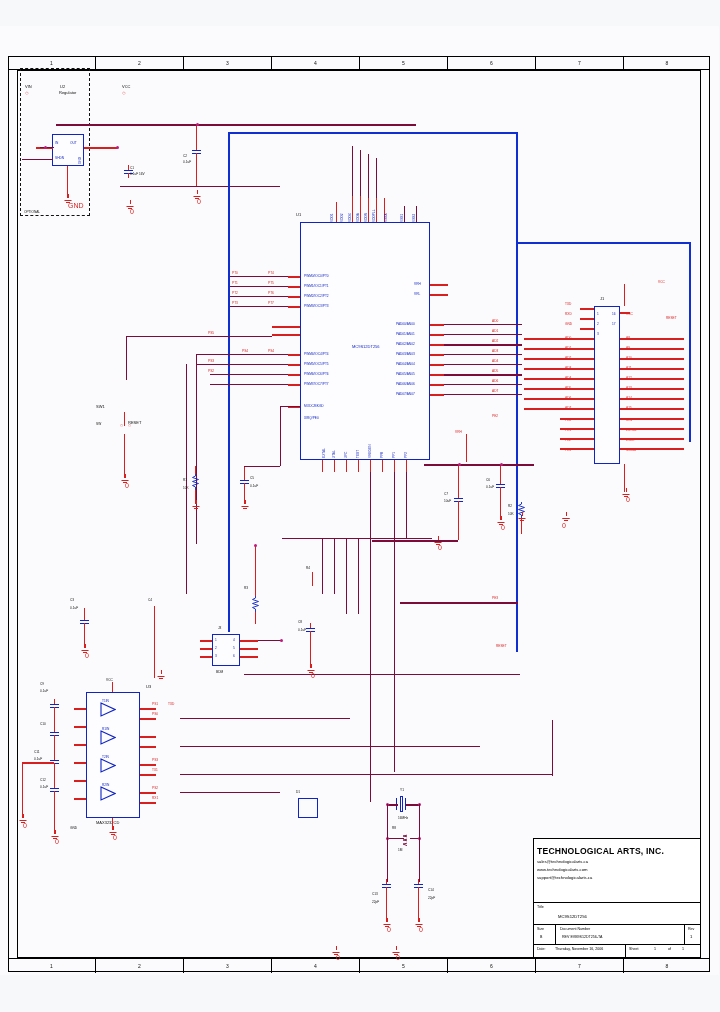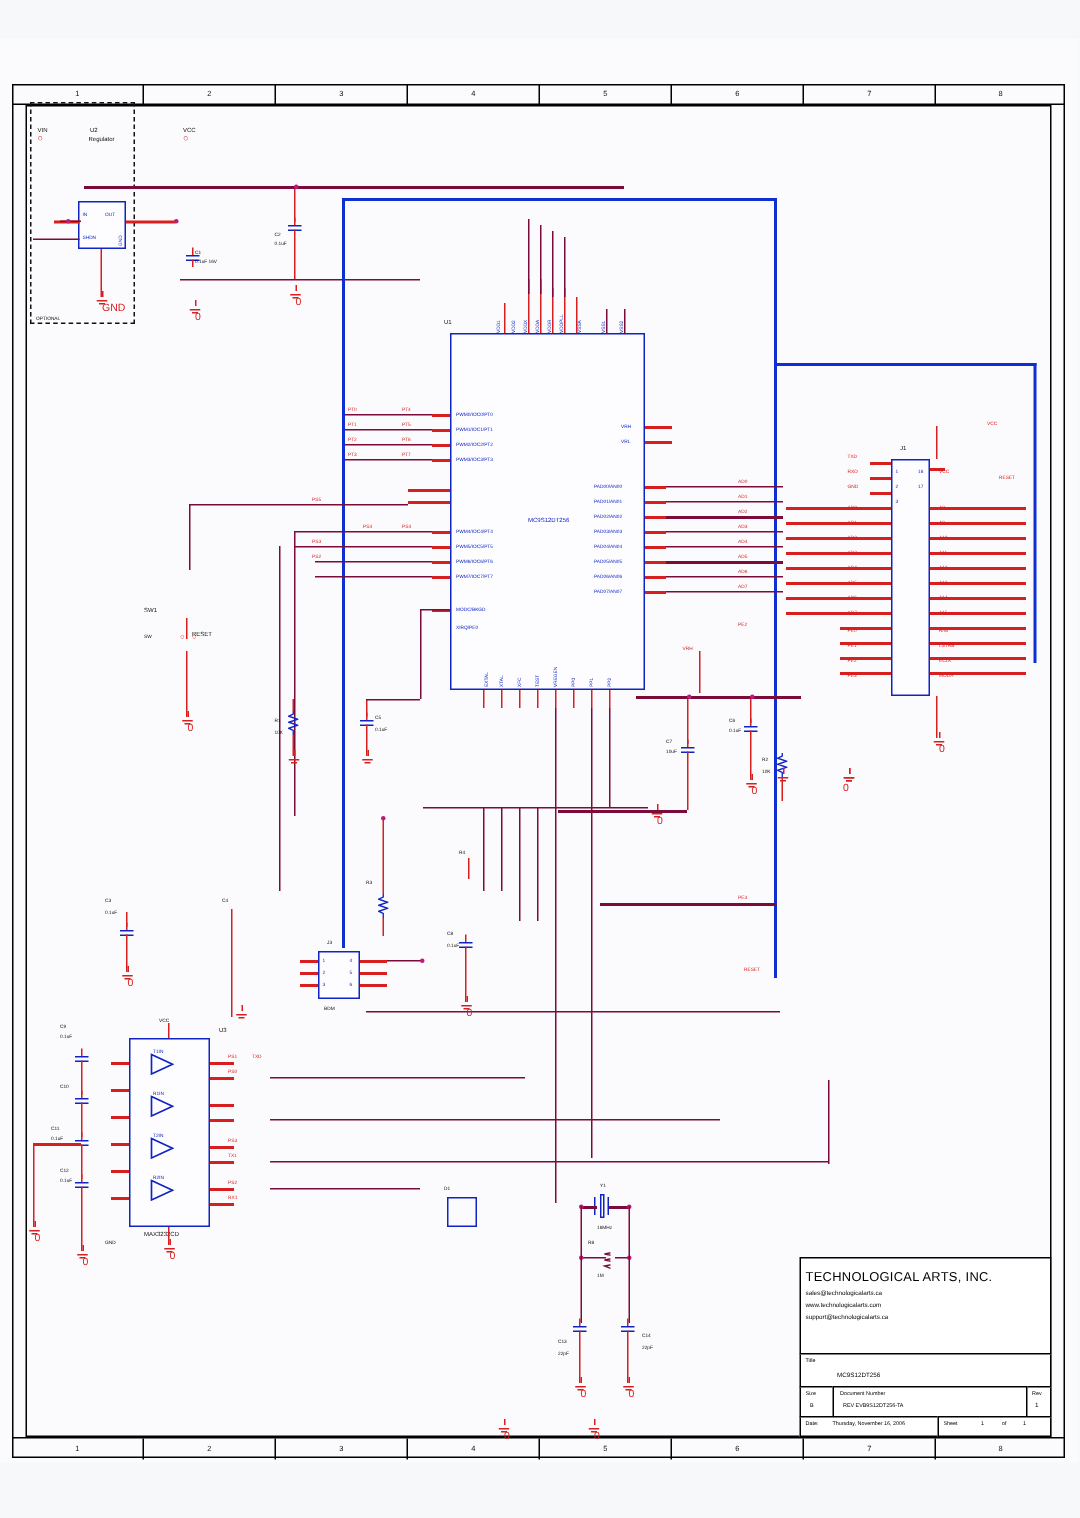--- a/index.html
+++ b/index.html
@@ -58,21 +58,21 @@
 
   
   .xtal{position:absolute;width:10px;height:9px;}
   .xtal i{position:absolute;background:#1024c4;}
   .trio{position:absolute;width:13px;height:14px;}
   .trio svg{display:block}
 
   
   .tb{position:absolute;border:1px solid #000;box-sizing:border-box;background:#fff;}
   .tbtxt{position:absolute;white-space:nowrap;color:#000;}
-  .company{font-size:8.6px;font-weight:normal;letter-spacing:.2px;}
+  .company{font-size:8.6px;font-weight:bold;letter-spacing:.2px;}
   .small{font-size:4.2px;}
   .tiny{font-size:3.6px;}
 </style>
 </head>
 <body>
 
 <div id="page">
   <div id="sheet">
 
     <div class="frame-outer"></div>

